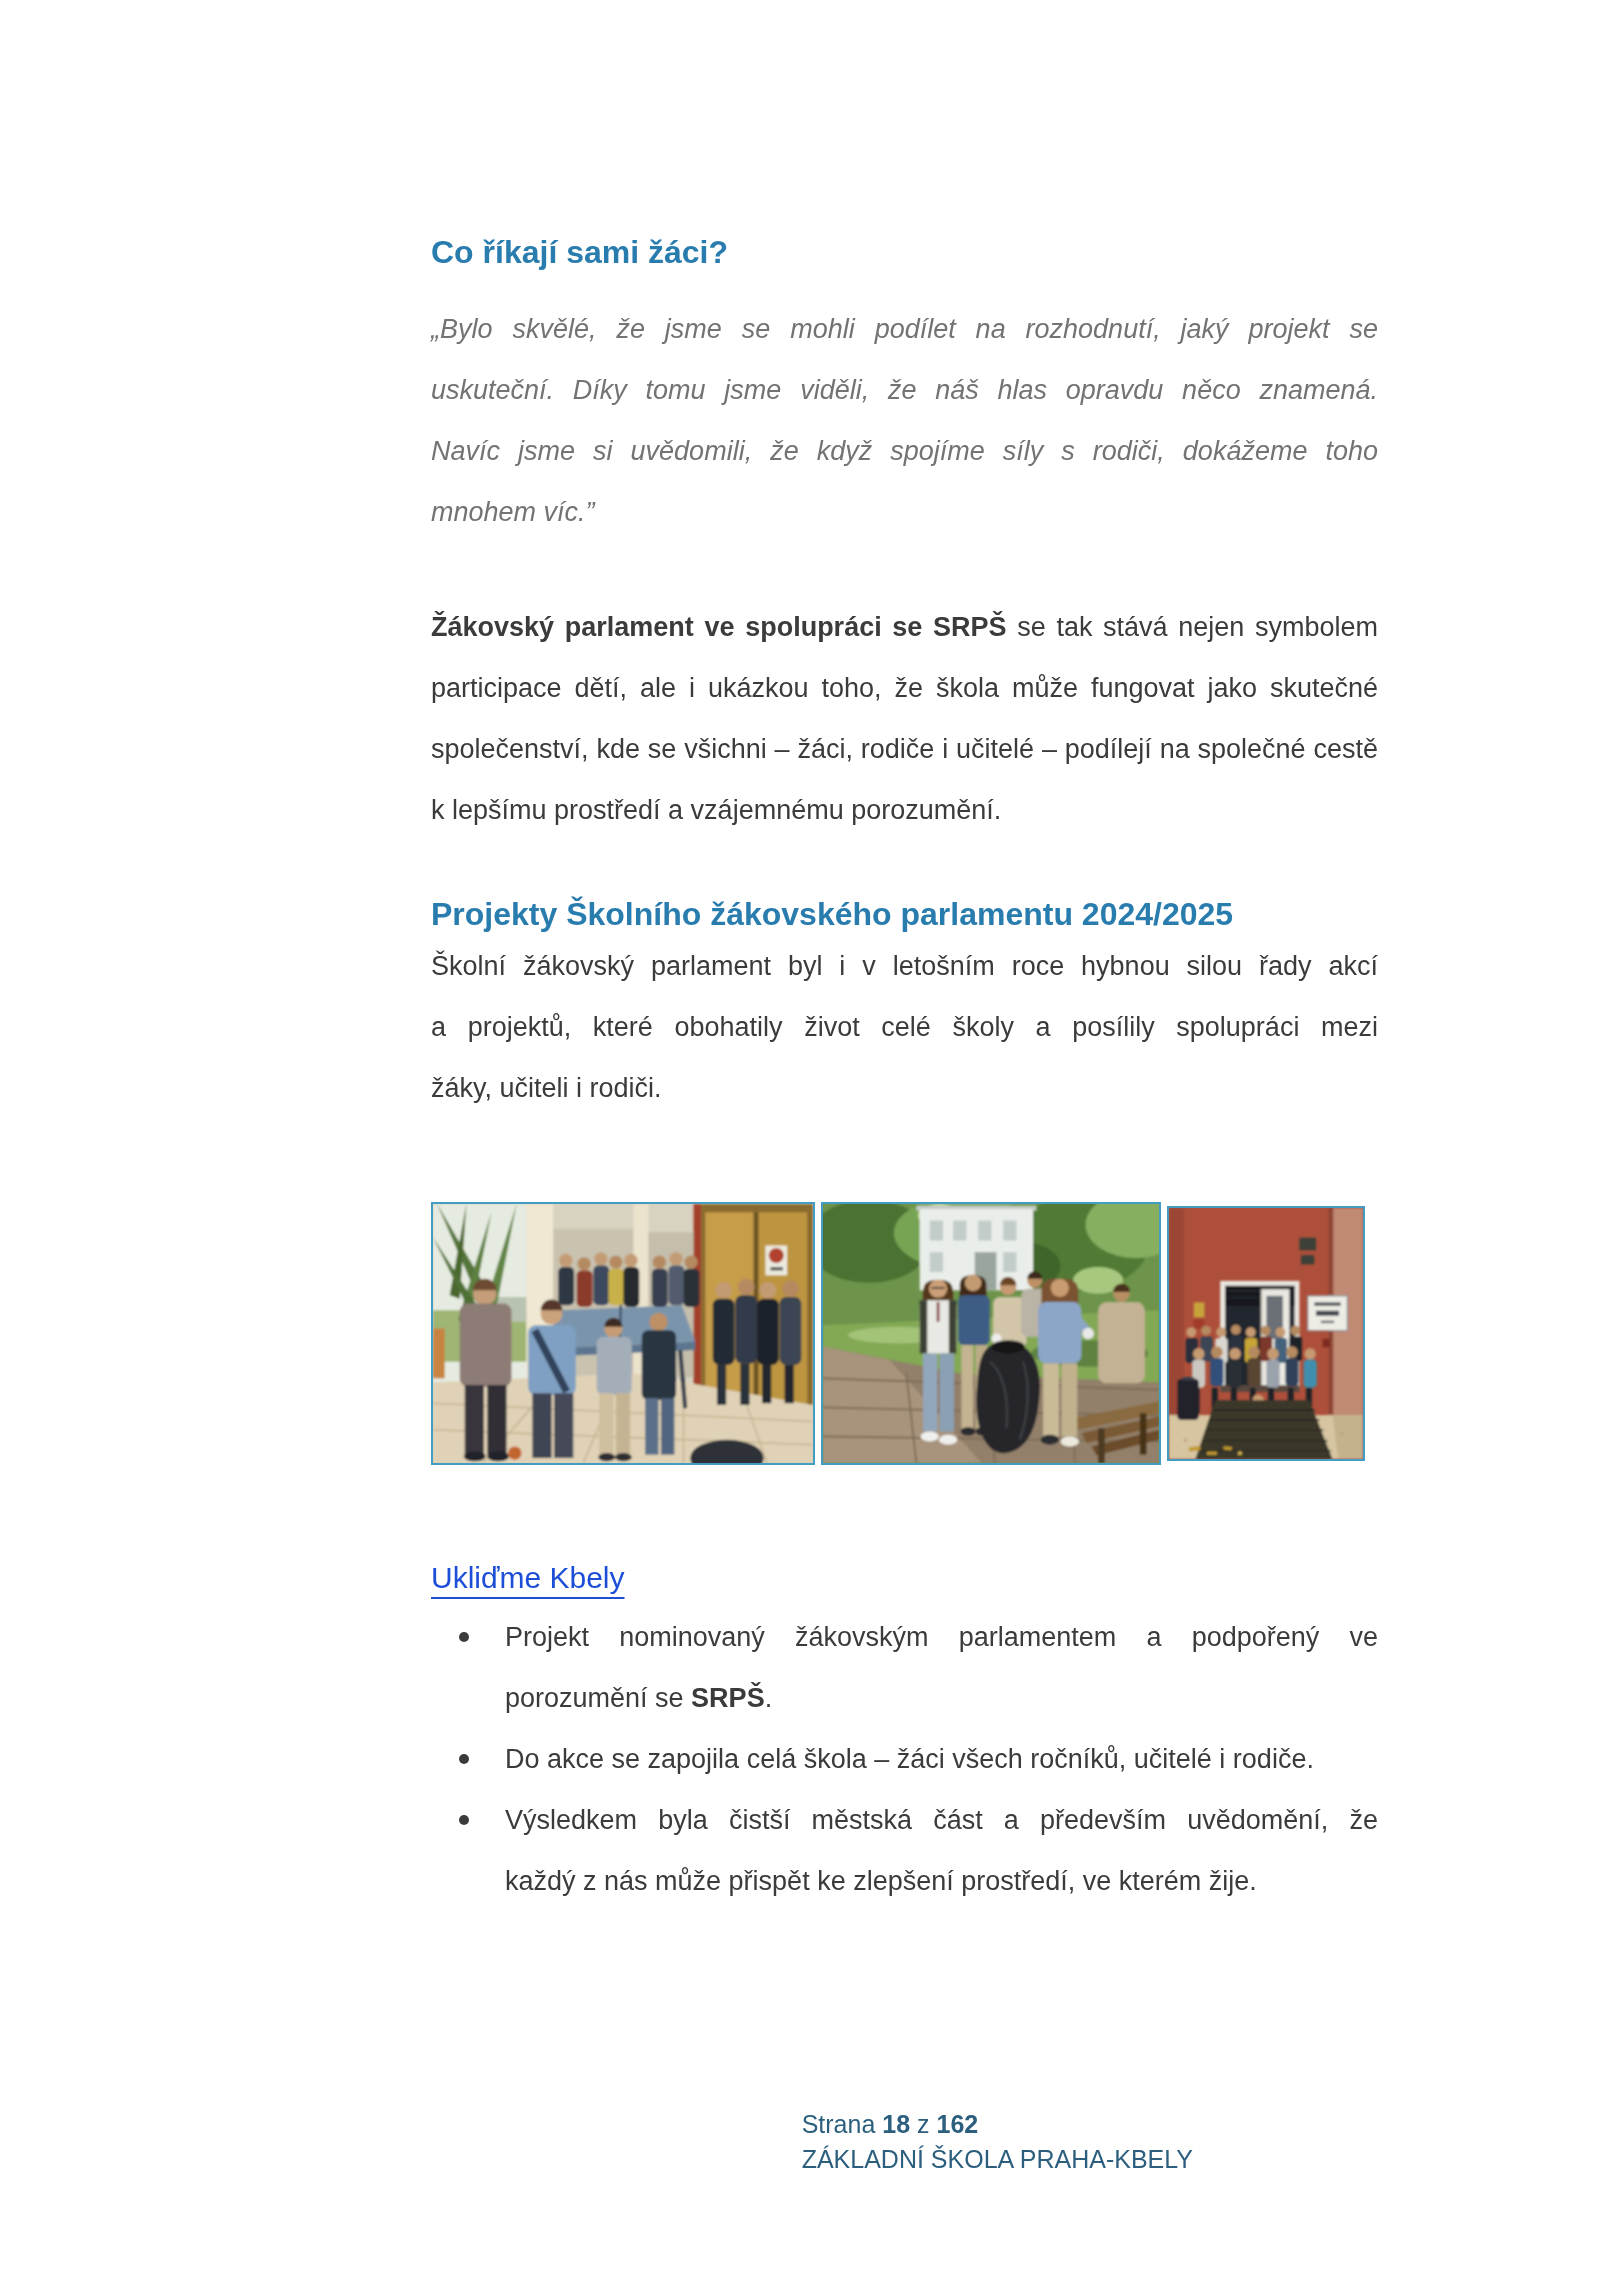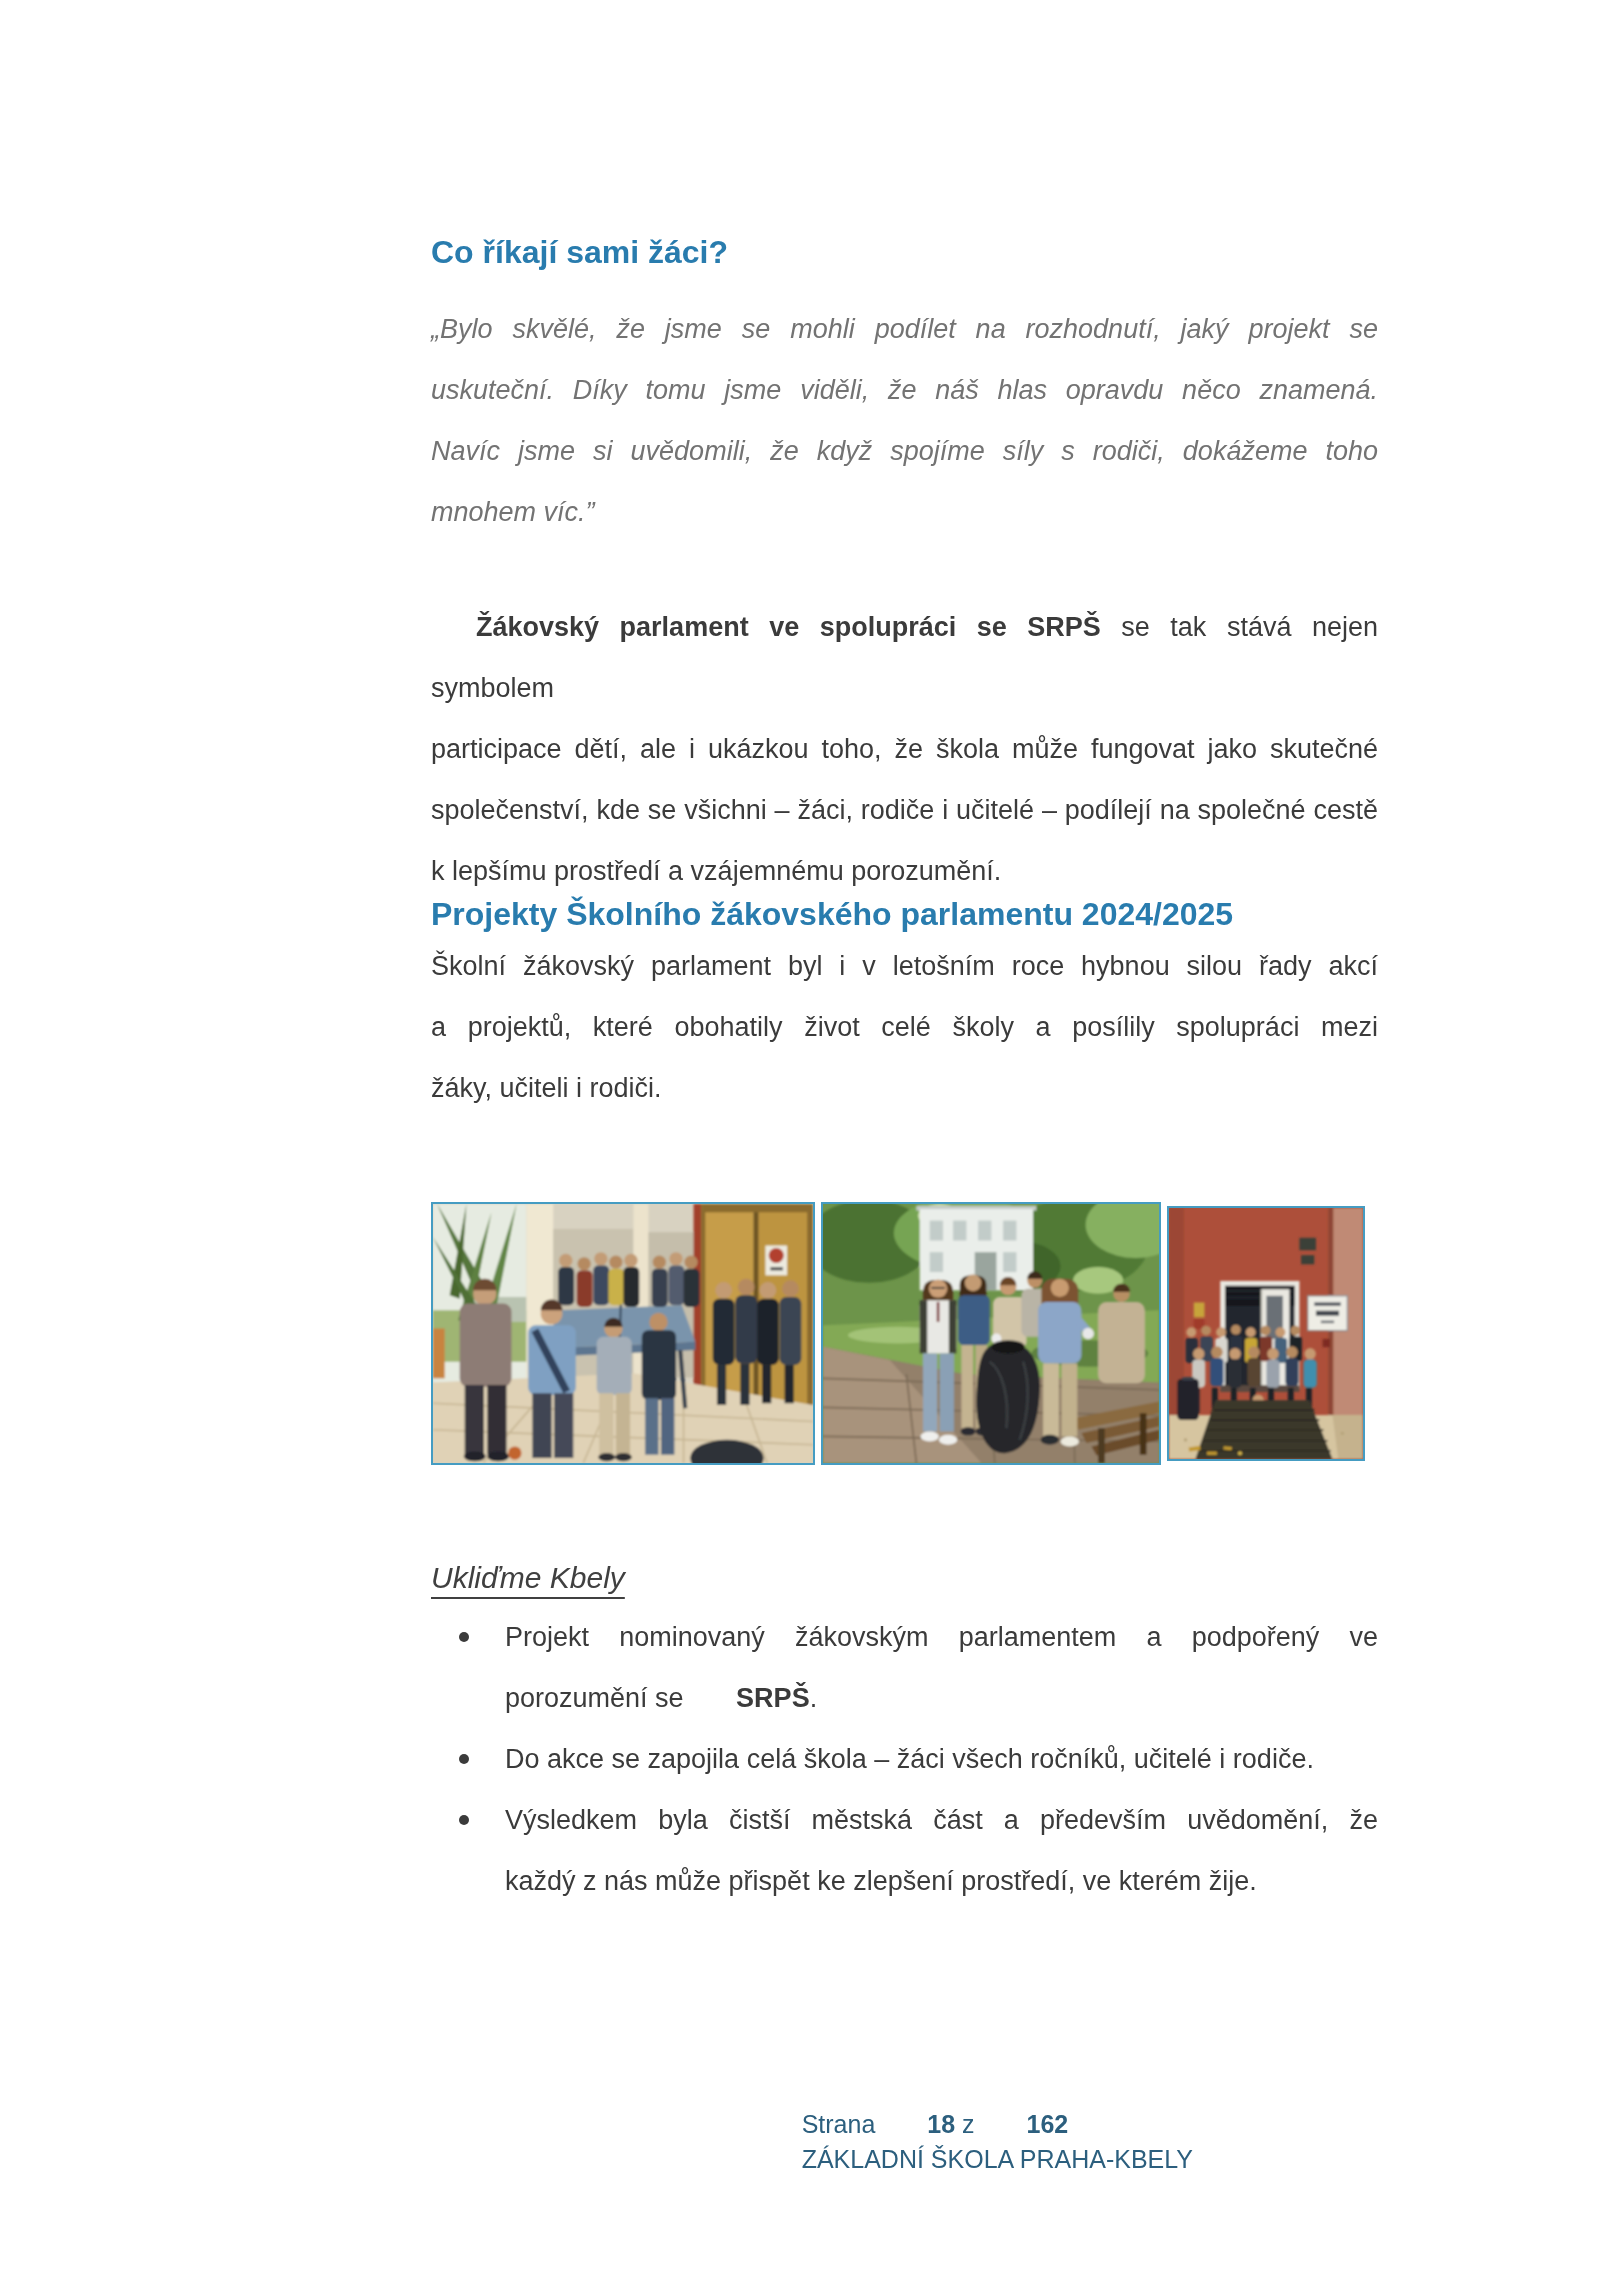--- a/index.html
+++ b/index.html
@@ -7,34 +7,34 @@
         font-family:"Liberation Sans","DejaVu Sans",sans-serif;color:#3b3b3b;}
 
   .h-blue{position:absolute;left:431px;font-size:32px;font-weight:700;color:#297cae;
           line-height:39px;white-space:nowrap;}
   #heading-students{top:233px;}
   #heading-projects{top:895px;}
 
   .textblock{position:absolute;left:431px;width:947px;font-size:27px;line-height:61px;}
   .ln{display:block;text-align:justify;text-align-last:justify;}
   .ln.last{text-align-last:left;}
-  .b{font-weight:700;margin-left:45px;}
+  .b{font-weight:700;}
 
   #quote-block{top:299px;font-style:italic;color:#737373;}
   #parliament-block{top:597px;}
   #projects-block{top:936px;}
 
   .photos-row{position:absolute;left:431px;top:1202px;width:936px;display:flex;gap:6px;
               align-items:flex-start;}
   .photo{border:2.5px solid #459cc2;box-sizing:content-box;background:#cfcabb;line-height:0;}
   .photo svg{display:block;}
   #photo-3{margin-top:4.2px;}
 
-  #link-heading{position:absolute;left:431px;top:1558px;font-size:30px;font-style:italic;
-      color:#404040;text-decoration:underline;text-decoration-thickness:2.1px;
+  #link-heading{position:absolute;left:431px;top:1558px;font-size:30px;
+      color:#1d4ed8;text-decoration:underline;text-decoration-thickness:2.1px;
       text-underline-offset:8.5px;line-height:39px;white-space:nowrap;}
 
   .bullets{position:absolute;left:431px;top:1607px;width:947px;margin:0;padding:0;
            list-style:none;font-size:27px;line-height:61px;}
   .bullets li{position:relative;padding-left:74px;}
   .bullets .dot{position:absolute;left:28px;top:25px;width:10px;height:10px;
                 border-radius:50%;background:#3b3b3b;}
 
   .footer{position:absolute;top:2107px;right:239px;color:#2c5f7e;
           font-size:25px;line-height:35px;white-space:nowrap;}

